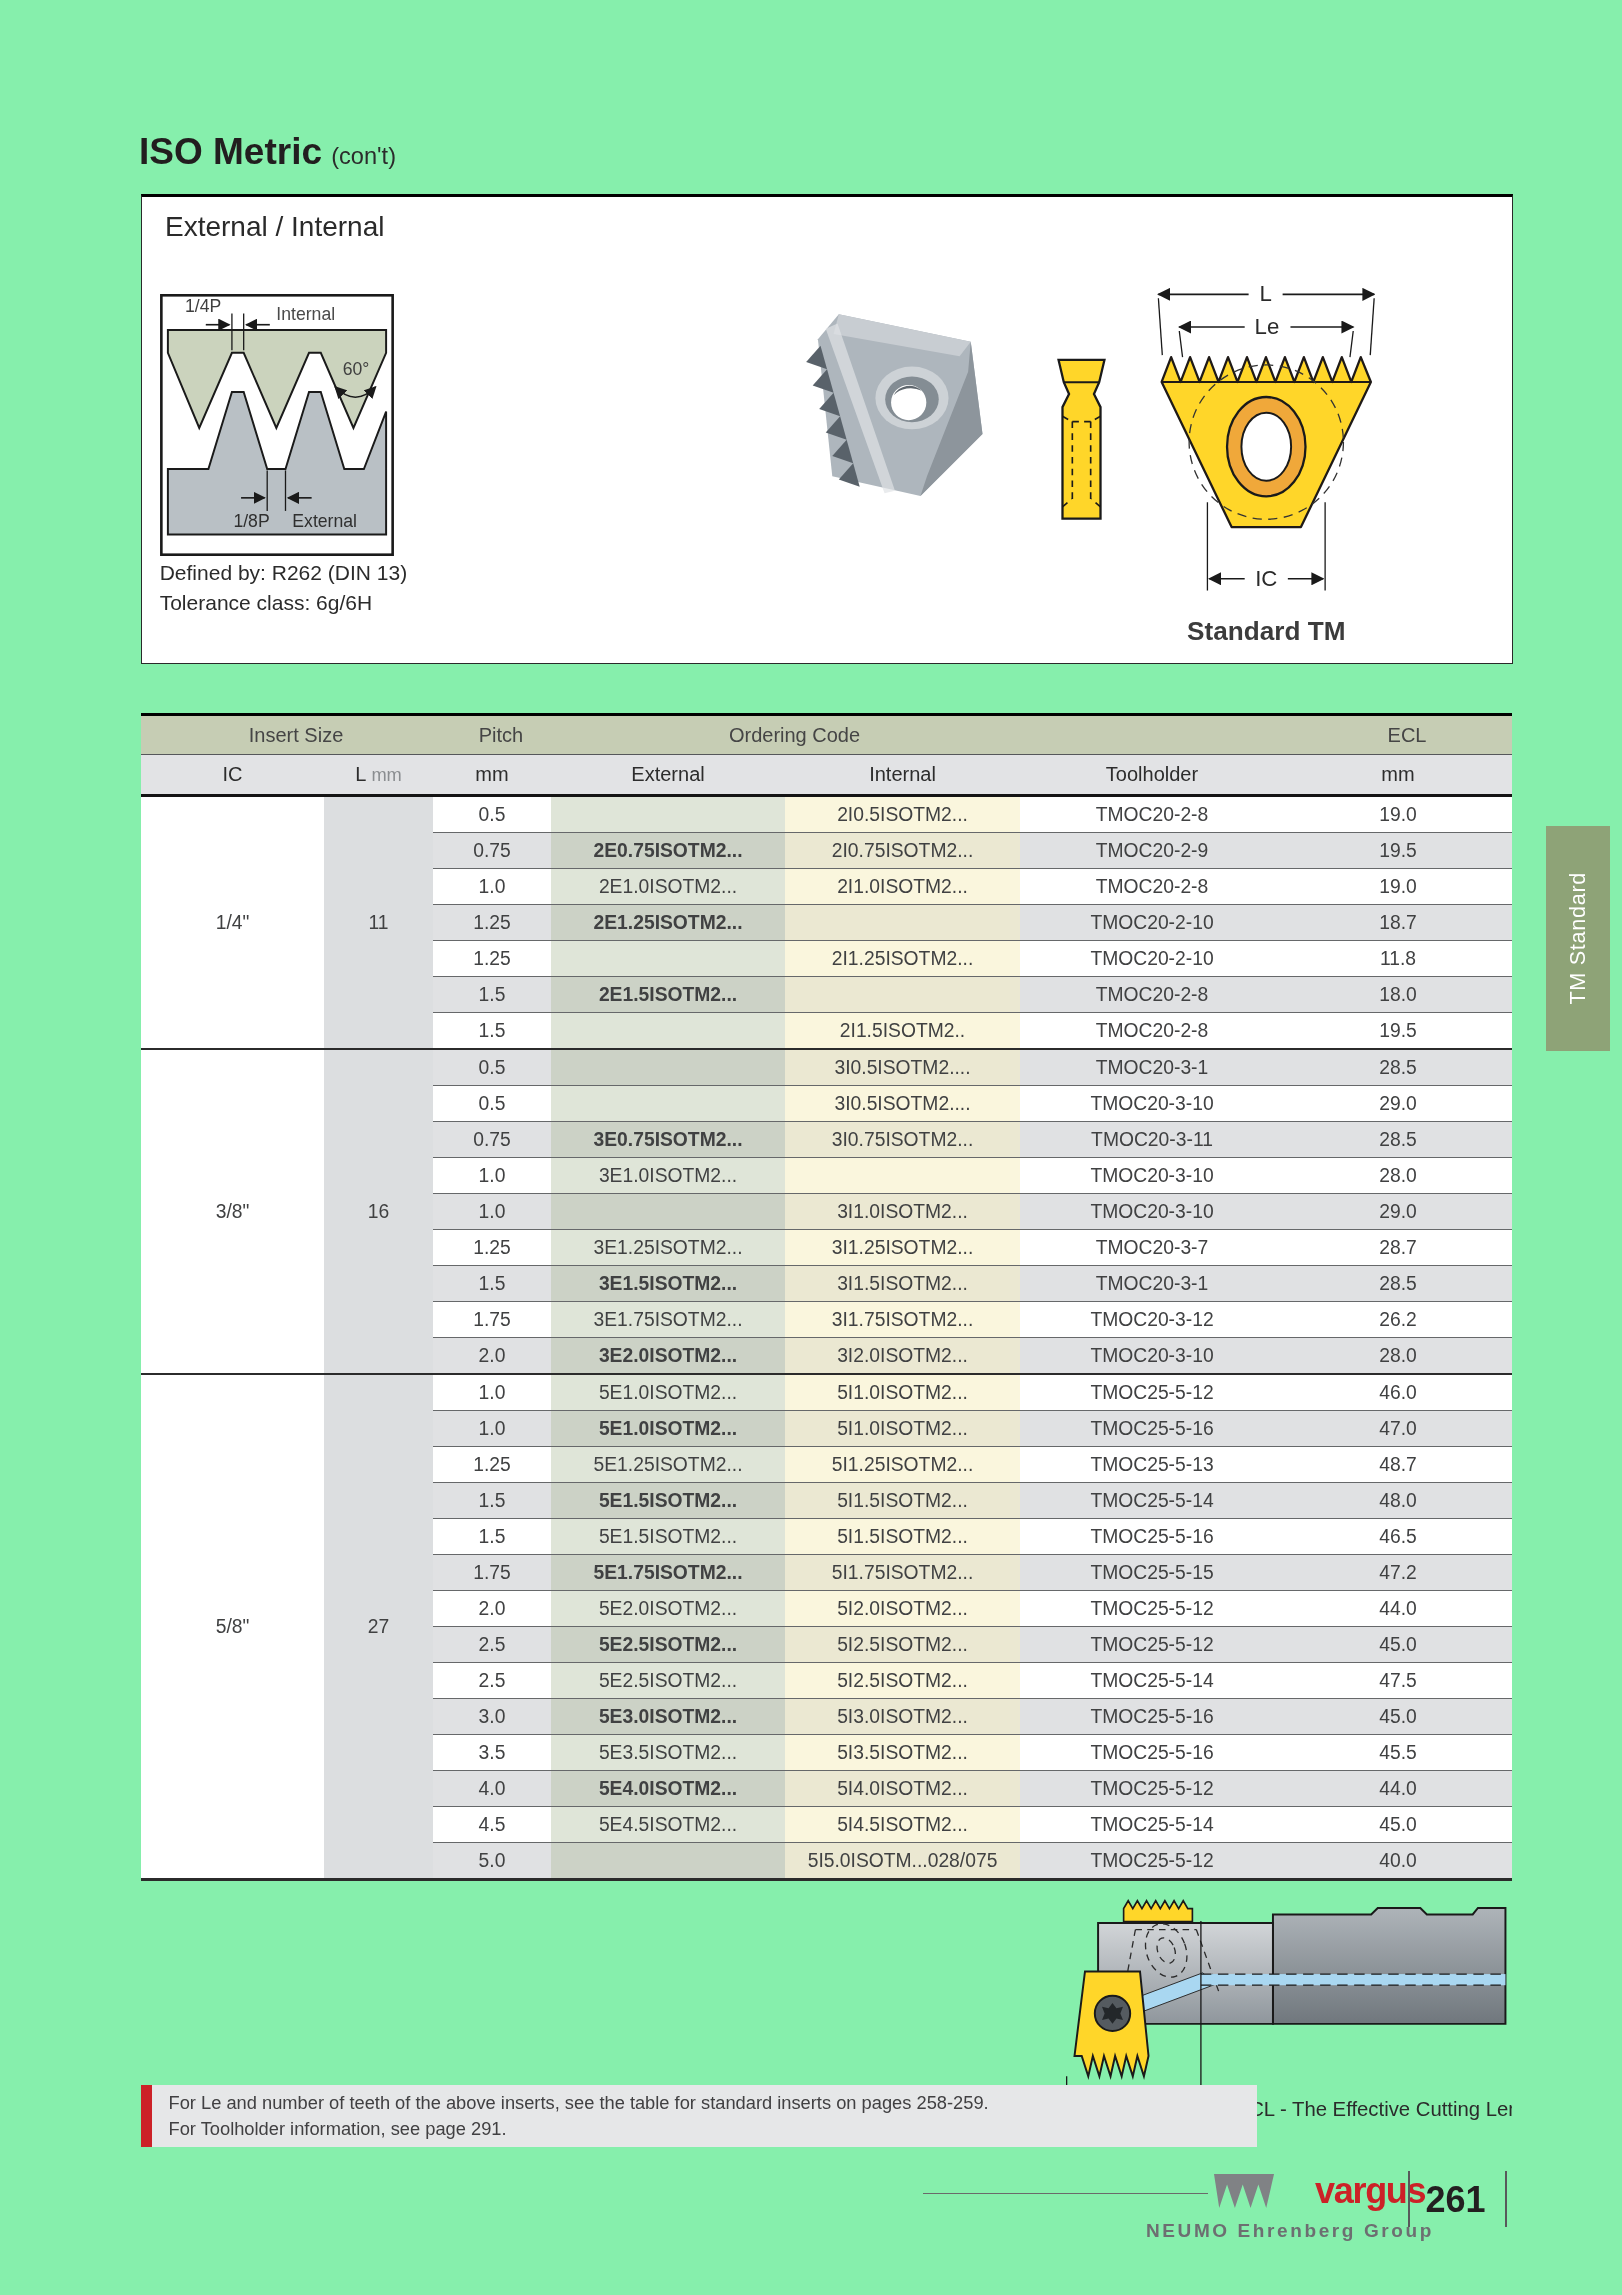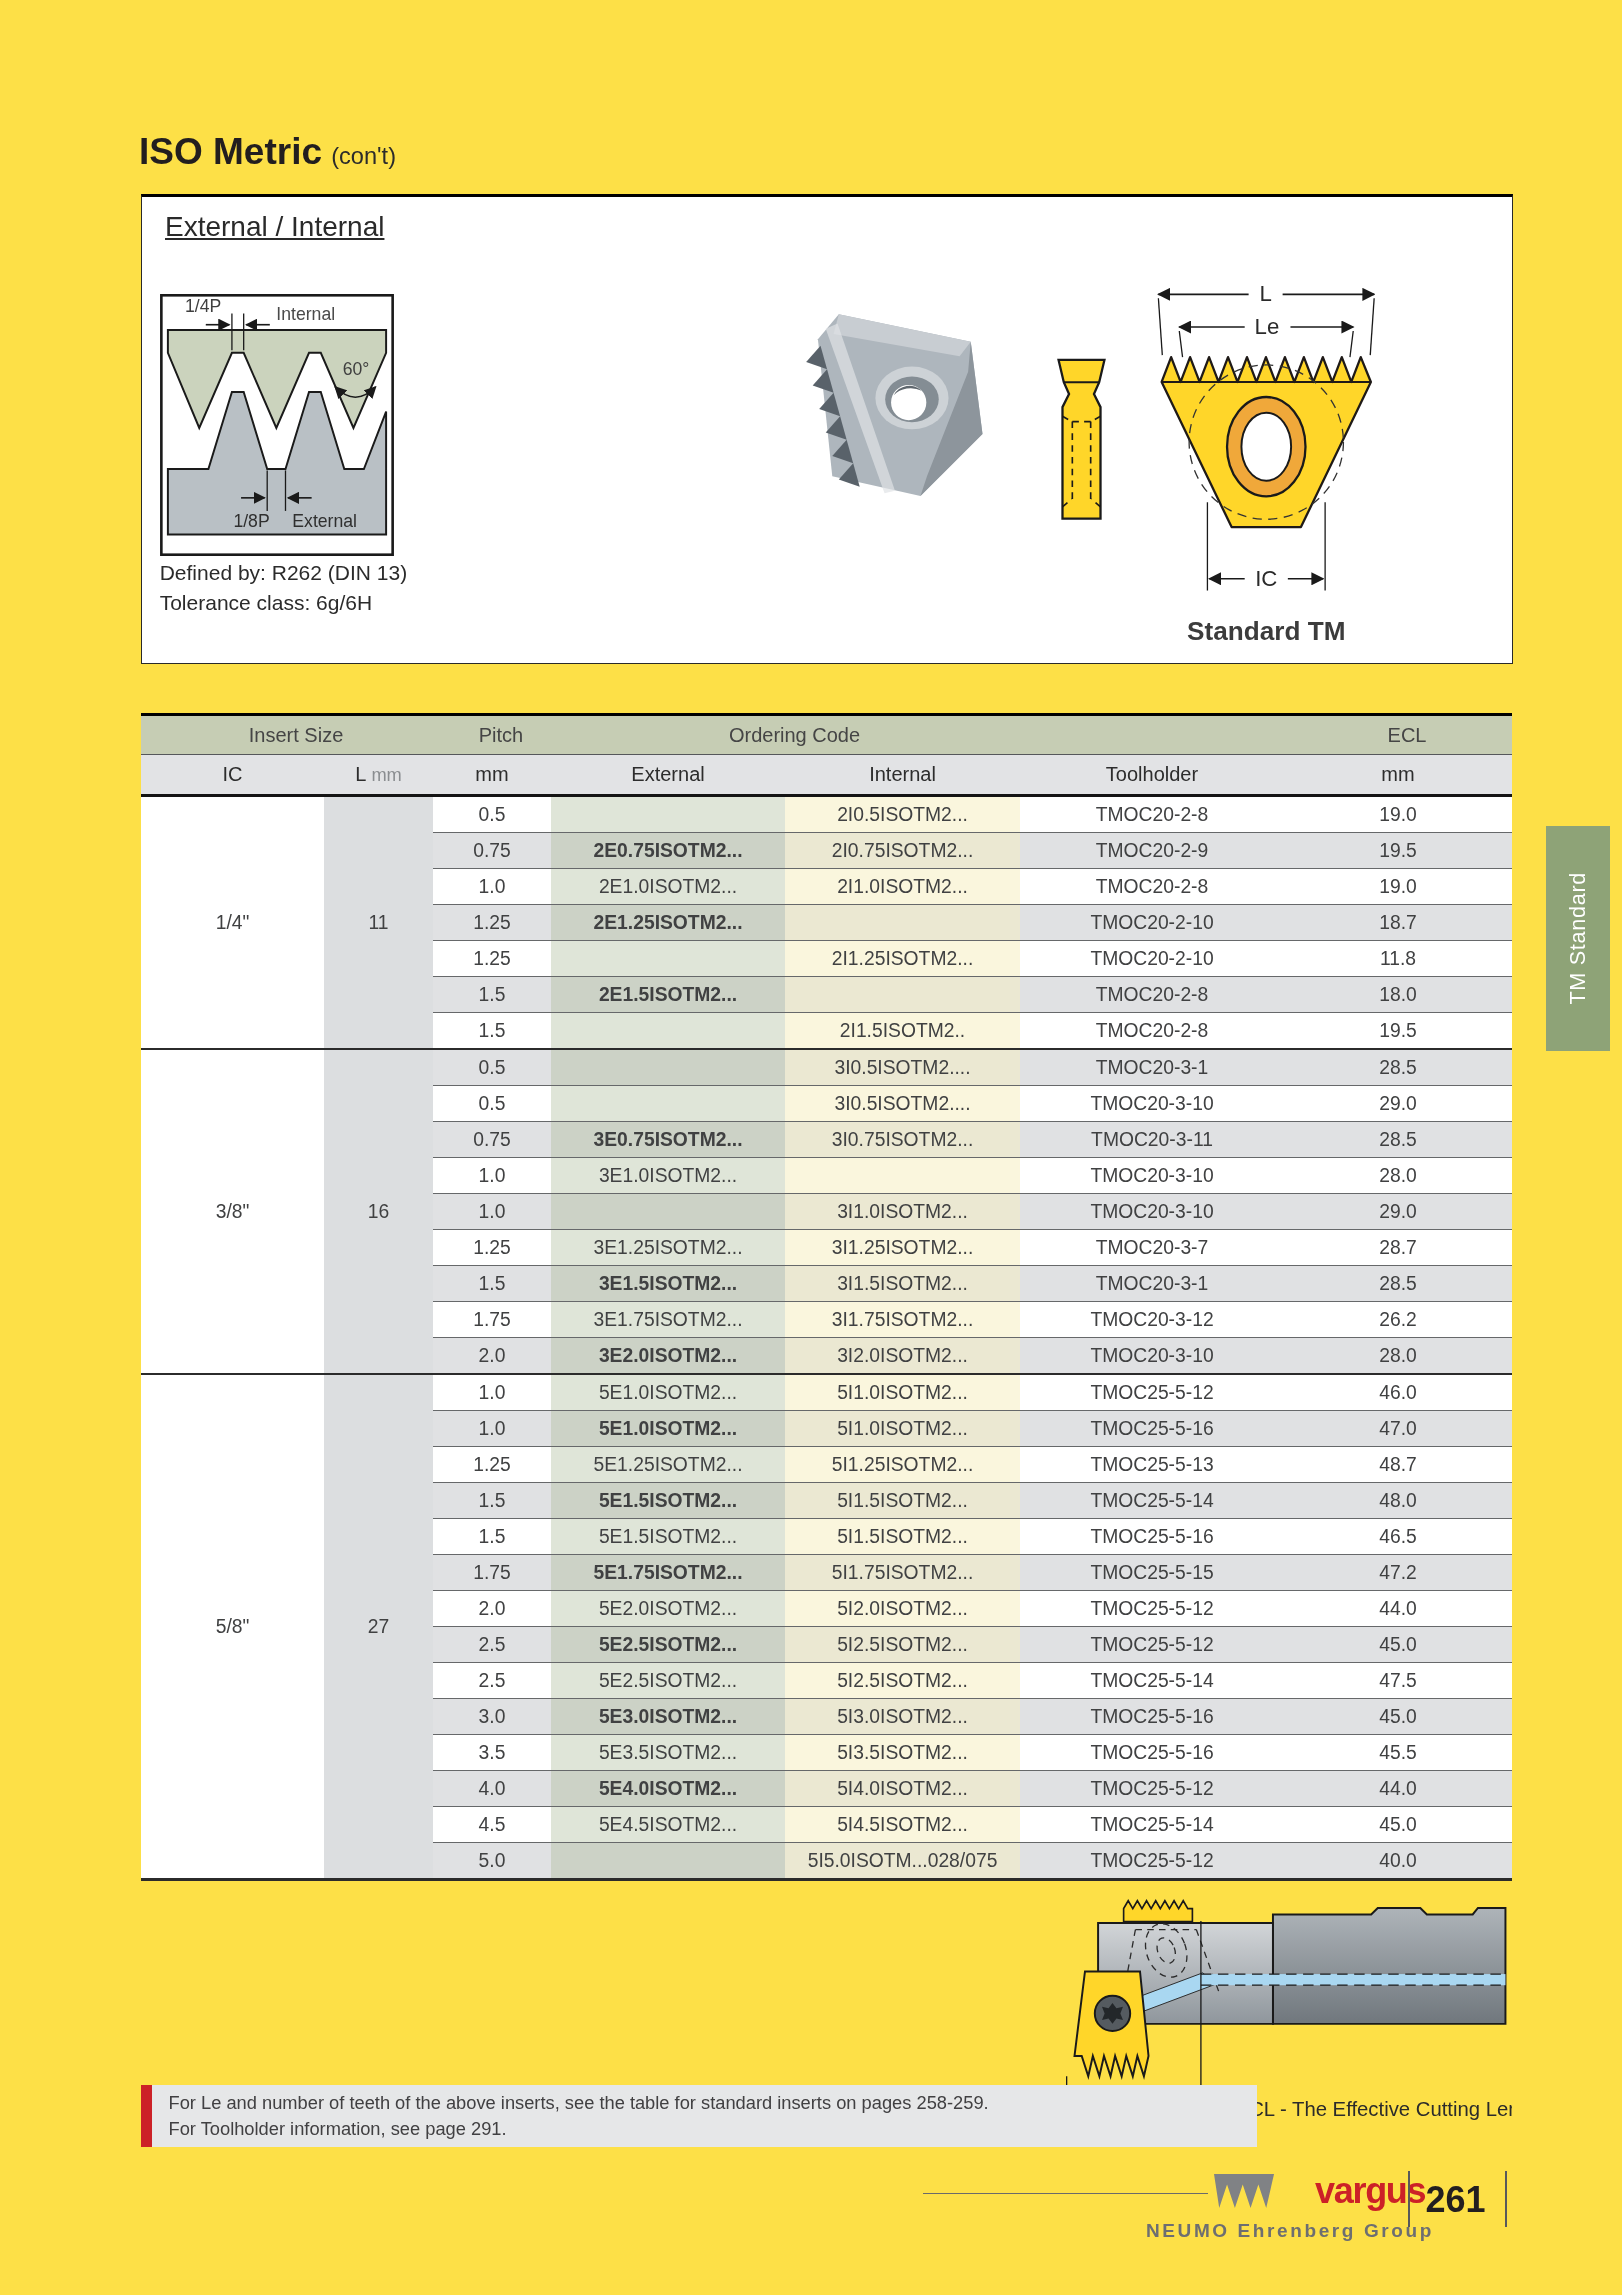--- a/index.html
+++ b/index.html
@@ -1,26 +1,26 @@
 <!DOCTYPE html>
 <html style="font-size:10.5px"><head>
 <meta charset="utf-8">
 <style>
   html,body{margin:0;padding:0;background:#888;}
-  .page{position:relative;width:1623px;height:2295px;background:#fde047;
+  .page{position:relative;width:1623px;height:2295px;background:#86efac;
         font-family:"Liberation Sans","DejaVu Sans",sans-serif;overflow:hidden;}
   .abs{position:absolute;}
 
   
   .h1{left:139px;top:131px;font-size:37px;font-weight:bold;color:#221e1f;letter-spacing:0;}
   .h1 .cont{font-size:23.6px;font-weight:normal;margin-left:9.2px;color:#2b2b2b;}
 
   
   .topbox{left:141px;top:194px;width:1370px;height:466px;border:1.3px solid #2a2a2a;border-top:3.3px solid #000;background:#fff;}
-  .topbox .heading{position:absolute;left:23px;top:14.4px;font-size:28px;color:#2a2a2a;text-decoration:underline;}
+  .topbox .heading{position:absolute;left:23px;top:14.4px;font-size:28px;color:#2a2a2a;}
   .defined{position:absolute;left:17.7px;top:361px;font-size:21px;color:#2b2b2b;line-height:30px;}
 
   
   .tabletitle{left:149px;top:671px;font-size:27.5px;font-weight:bold;color:#1c1c1c;}
   .tablewrap{left:141px;top:713px;width:1371px;}
   table.tm{border-collapse:collapse;table-layout:fixed;width:1371px;border-bottom:3.3px solid #2b2b2b;}
   table.tm th,table.tm td{padding:0;text-align:center;vertical-align:middle;white-space:nowrap;overflow:hidden;}
   thead tr.g th{background:#c6cdb4;height:38px;border-top:3.9px solid #000;font-size:20px;font-weight:normal;color:#454545;padding-left:18px;}
   thead tr.h th{background:#e2e3e5;height:39px;border-top:1.3px solid #55575a;border-bottom:3.3px solid #141414;
                 font-size:20px;font-weight:normal;color:#2d2d2d;}

